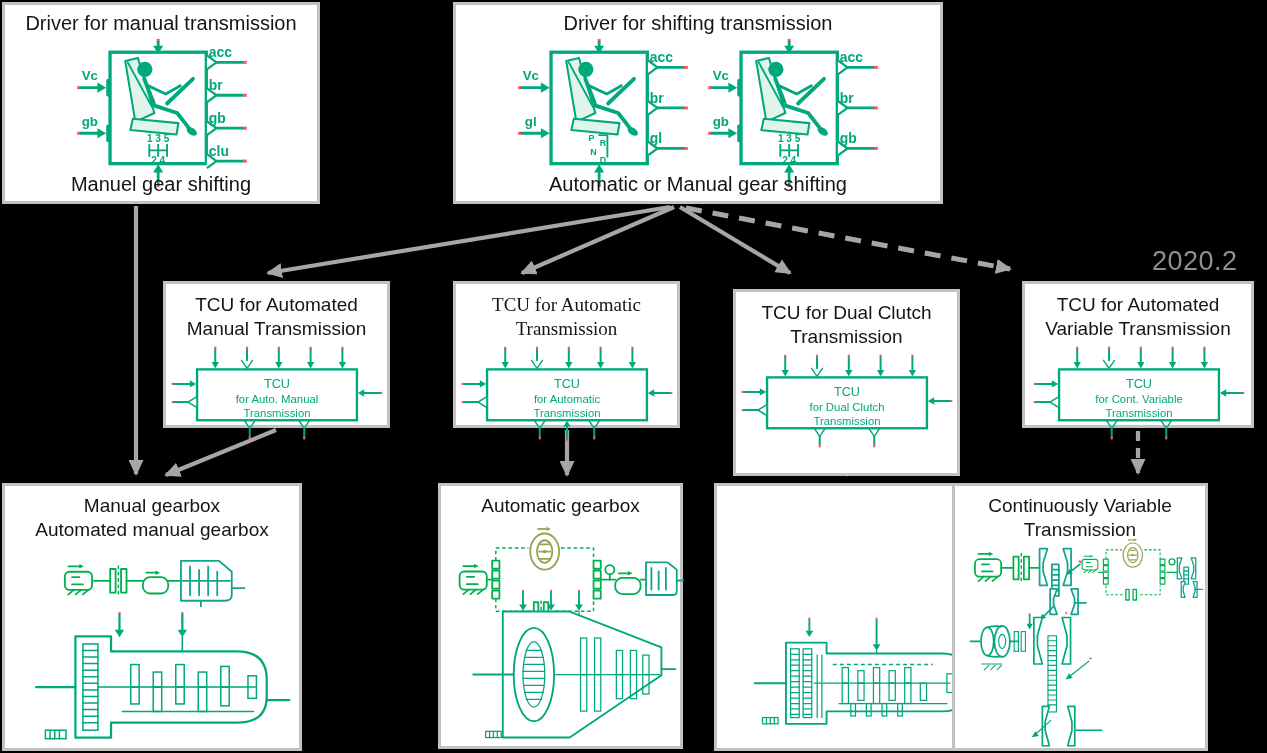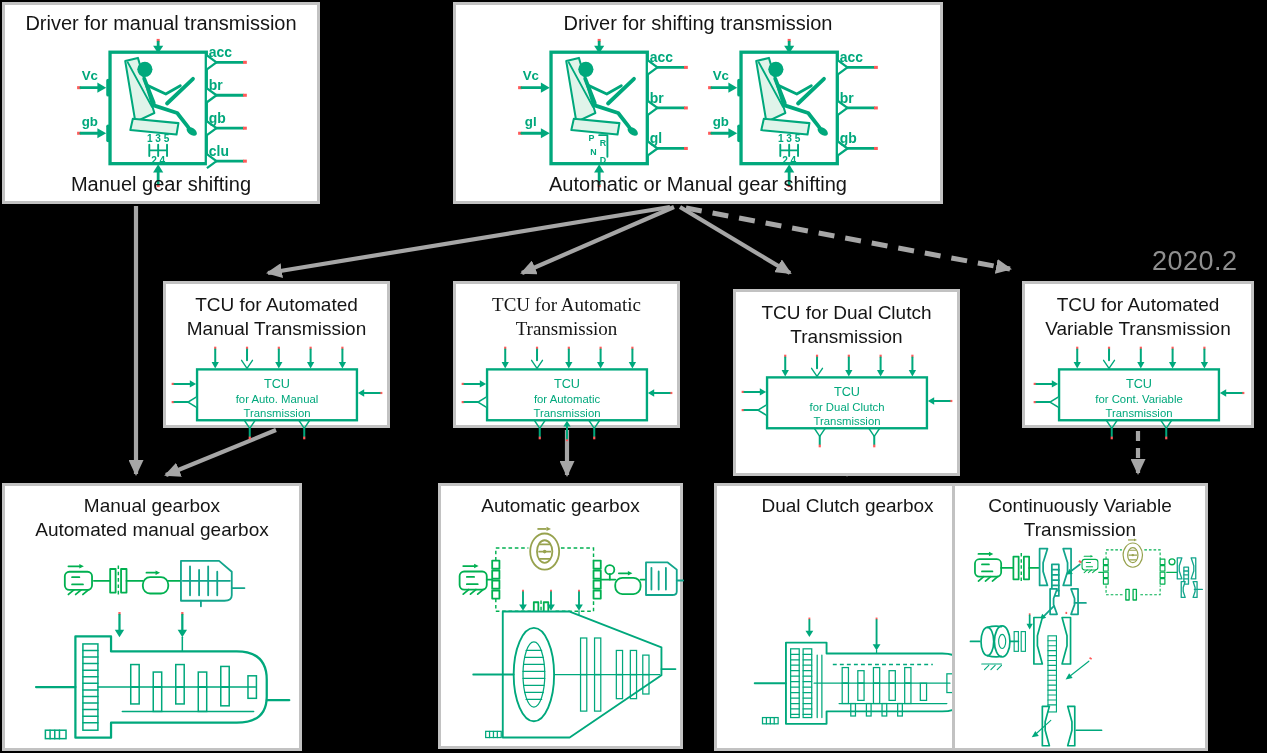--- a/index.html
+++ b/index.html
@@ -398,21 +398,20 @@
       <rect x="192" y="111" width="8" height="31" class="bg1" fill="#fff"></rect>
       <rect x="210" y="111" width="8" height="31" class="bg1" fill="#fff"></rect>
       <rect x="226" y="111" width="8" height="25" class="bg1" fill="#fff"></rect>
       <line x1="250" y1="104" x2="268" y2="104" class="bg2" stroke-width="3"></line>
       <rect x="24" y="184" width="20" height="8" class="bg1" fill="#fff"></rect>
       <path d="M29,184 v8 M34,184 v8 M39,184 v8" class="bg1" stroke-width="1.2"></path>
     </svg>
   </div>
 
   <div class="box" style="left:714px;top:483px;width:267px;height:268px;">
-    <div class="title sm" style="top:8px;">Dual Clutch gearbox</div>
     <svg class="absvg" style="left:28px;top:130px;" width="235" height="125" viewBox="0 0 300 160">
       <line x1="82" y1="2" x2="82" y2="5" class="rd"></line>
         <line x1="82" y1="5" x2="82" y2="20" class="bg2"></line>
         <path d="M77,19 L87,19 L82,27 Z" class="tgf"></path>
       <line x1="168" y1="2" x2="168" y2="5" class="rd"></line>
         <line x1="168" y1="5" x2="168" y2="36" class="bg2"></line>
         <path d="M163,36 L173,36 L168,44 Z" class="tgf"></path>
       <line x1="168" y1="44" x2="168" y2="70" class="bg1"></line>
       <path d="M52,34 L104,34 L104,48 L252,48 Q284,48 284,78 L284,92 Q284,122 252,122 L104,122 L104,138 L52,138 Z" class="bg2w"></path>
       <rect x="58" y="42" width="11" height="88" class="bg1" fill="#fff"></rect>

